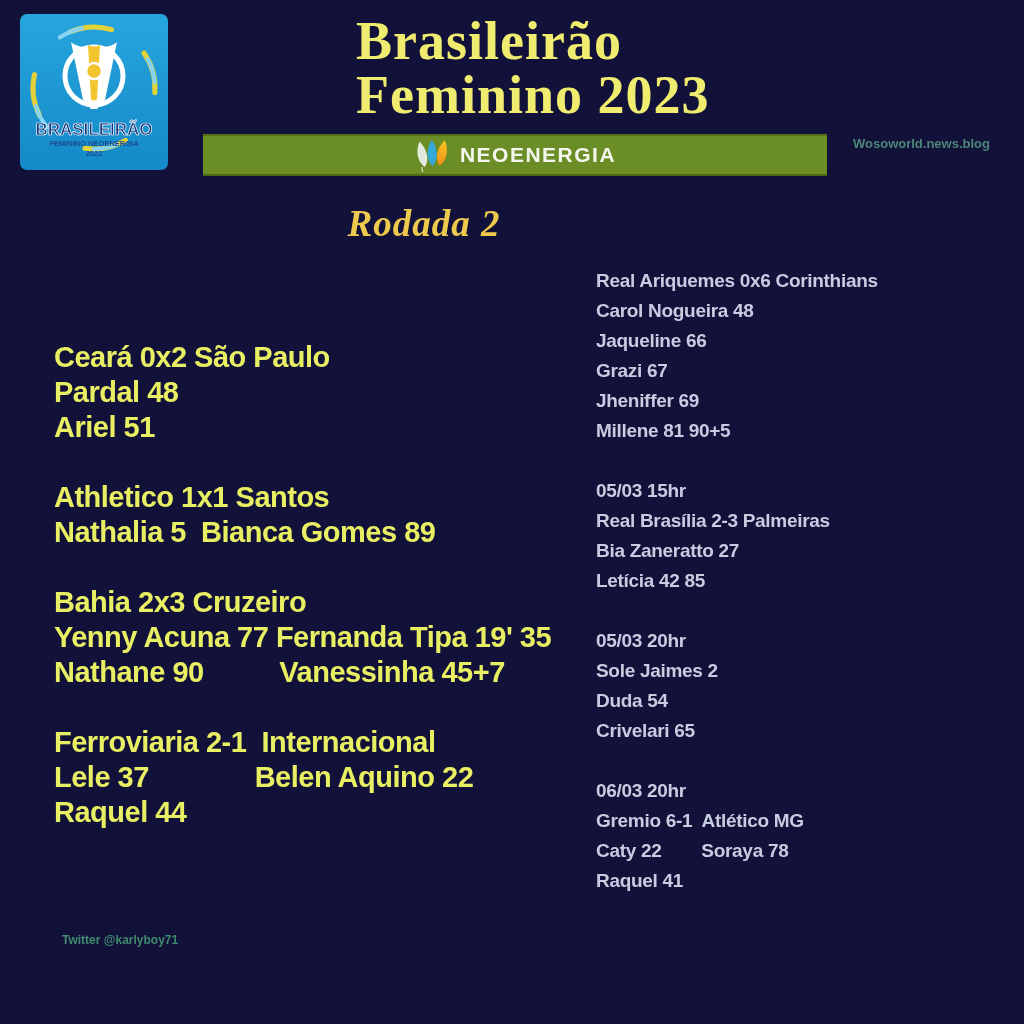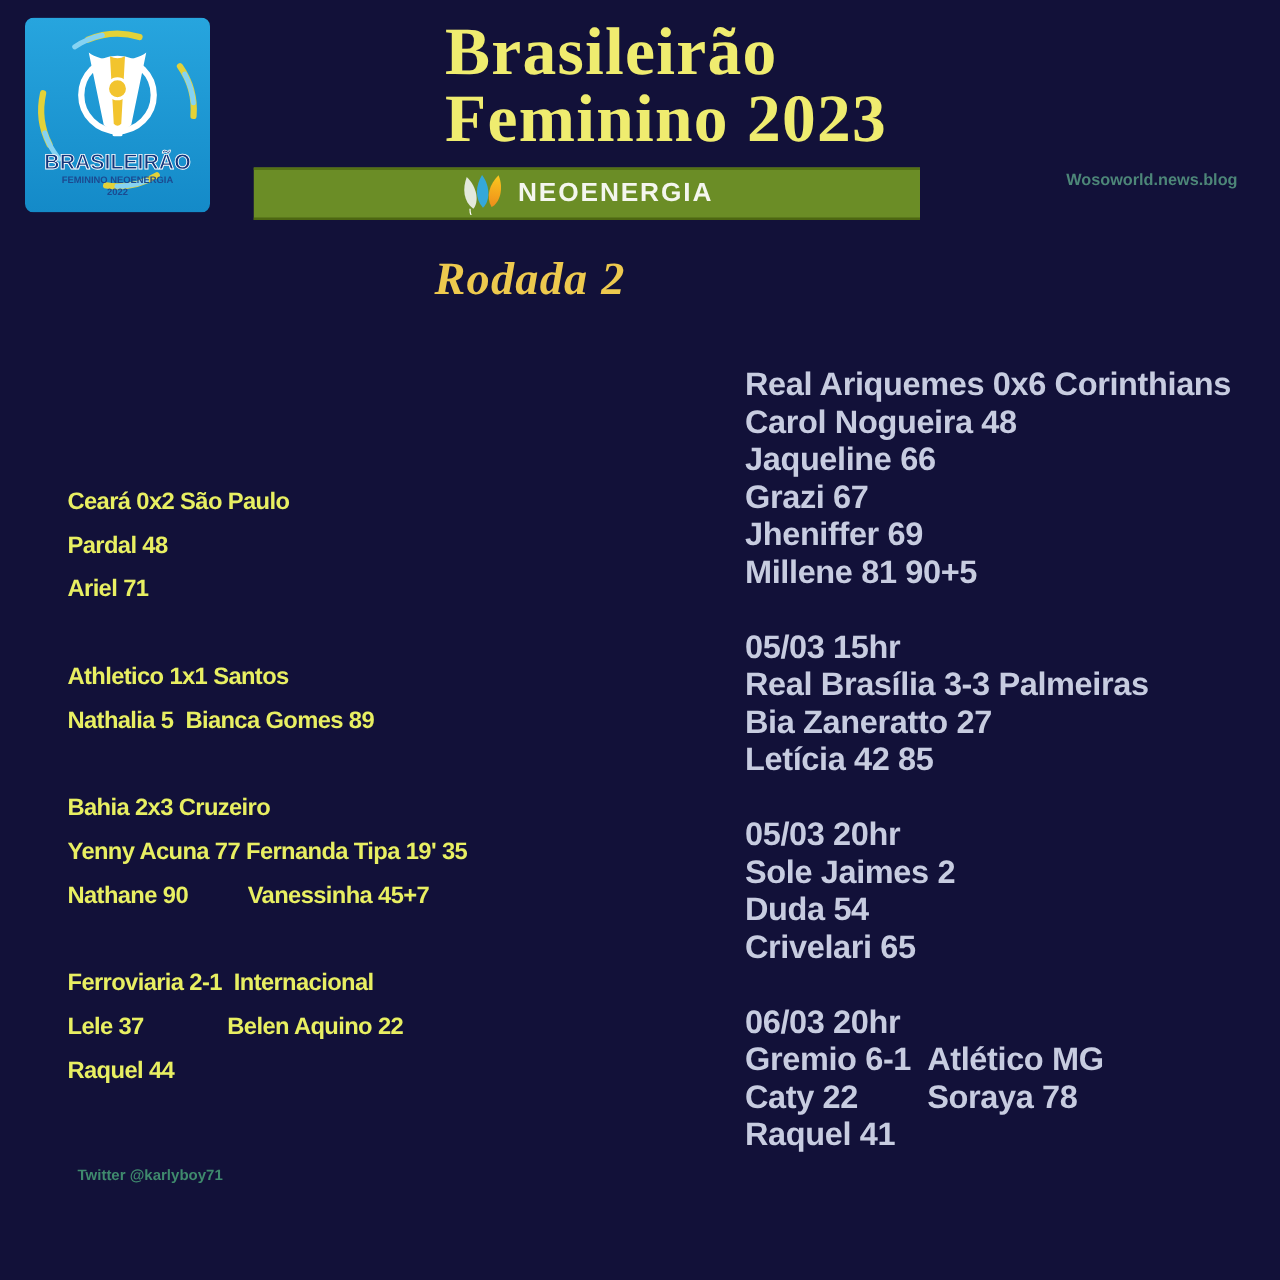--- a/index.html
+++ b/index.html
@@ -12,21 +12,21 @@
   .logo-card{position:absolute;left:20px;top:14px;width:148px;height:156px;border-radius:7px;overflow:hidden;}
   
   .title{
     position:absolute;left:356px;top:14px;
     font-family:"Liberation Serif",serif;font-weight:bold;
     font-size:54px;line-height:54px;color:var(--title,#efec6f);
     letter-spacing:1px;
   }
   
   .banner{
-    position:absolute;left:203px;top:134px;width:533px;height:42px;
+    position:absolute;left:203px;top:134px;width:624px;height:42px;
     background:var(--banner,#6b8d26);
     border-top:2px solid #557116;border-bottom:2px solid #4d6712;
     box-sizing:border-box;
     display:flex;align-items:center;justify-content:center;gap:8px;
   }
   .sponsor-name{
     color:#f4f6ee;font-weight:bold;font-size:21px;letter-spacing:1.5px;
   }
   .credit{
     position:absolute;left:817px;top:136px;
@@ -36,28 +36,27 @@
   .round{
     position:absolute;left:0;top:202px;width:848px;text-align:center;
     font-family:"Liberation Serif",serif;font-style:italic;font-weight:bold;
     font-size:37px;color:var(--gold,#edc94e);letter-spacing:1px;
   }
   
   .col{position:absolute;font-weight:bold;}
   .col .line{white-space:pre;}
   .col-left{
     left:54px;top:340px;
-    font-size:19px;line-height:35px;letter-spacing:-0.5px;
+    font-size:29px;line-height:35px;letter-spacing:-0.5px;
     color:var(--yellow,#e8ef62);
-    margin-top:44px;
   }
   .col-left .group{margin-bottom:35px;}
   .col-right{
-    left:596px;top:292px;
-    font-size:26px;line-height:30px;letter-spacing:-0.3px;
+    left:596px;top:266px;
+    font-size:19px;line-height:30px;letter-spacing:-0.3px;
     color:var(--gray,#c7cce0);
   }
   .col-right .group{margin-bottom:30px;}
   
   .twitter{
     position:absolute;left:62px;top:933px;
     font-size:12px;font-weight:bold;color:var(--twitter,#3f8a6d);
   }
 </style>
 </head>
@@ -117,21 +116,21 @@
   </div>
 
   <div class="credit">Wosoworld.news.blog</div>
 
   <div class="round">Rodada 2</div>
 
   <div class="col col-left">
     <div class="group">
         <div class="line">Ceará 0x2 São Paulo</div>
         <div class="line">Pardal 48</div>
-        <div class="line">Ariel 71</div>
+        <div class="line">Ariel 51</div>
       </div>
     <div class="group">
         <div class="line">Athletico 1x1 Santos</div>
         <div class="line">Nathalia 5  Bianca Gomes 89</div>
       </div>
     <div class="group">
         <div class="line">Bahia 2x3 Cruzeiro</div>
         <div class="line">Yenny Acuna 77 Fernanda Tipa 19' 35</div>
         <div class="line">Nathane 90          Vanessinha 45+7</div>
       </div>
@@ -146,21 +145,21 @@
     <div class="group">
         <div class="line">Real Ariquemes 0x6 Corinthians</div>
         <div class="line">Carol Nogueira 48</div>
         <div class="line">Jaqueline 66</div>
         <div class="line">Grazi 67</div>
         <div class="line">Jheniffer 69</div>
         <div class="line">Millene 81 90+5</div>
       </div>
     <div class="group">
         <div class="line">05/03 15hr</div>
-        <div class="line">Real Brasília 3-3 Palmeiras</div>
+        <div class="line">Real Brasília 2-3 Palmeiras</div>
         <div class="line">Bia Zaneratto 27</div>
         <div class="line">Letícia 42 85</div>
       </div>
     <div class="group">
         <div class="line">05/03 20hr</div>
         <div class="line">Sole Jaimes 2</div>
         <div class="line">Duda 54</div>
         <div class="line">Crivelari 65</div>
       </div>
     <div class="group">

